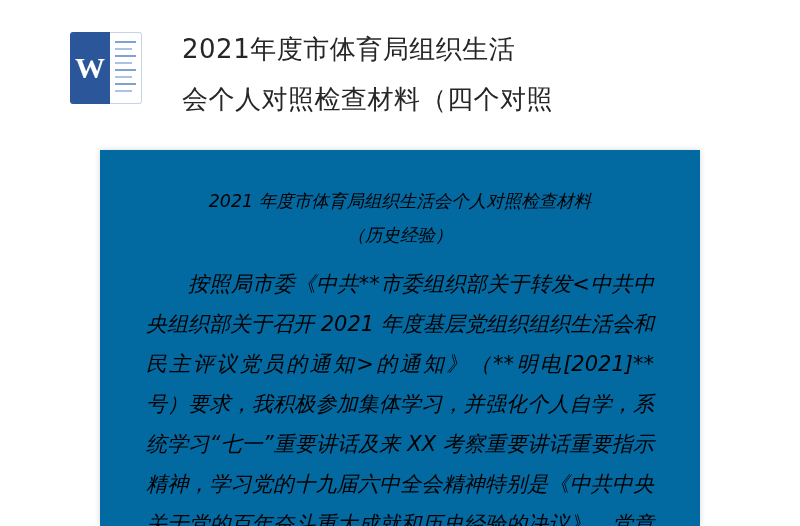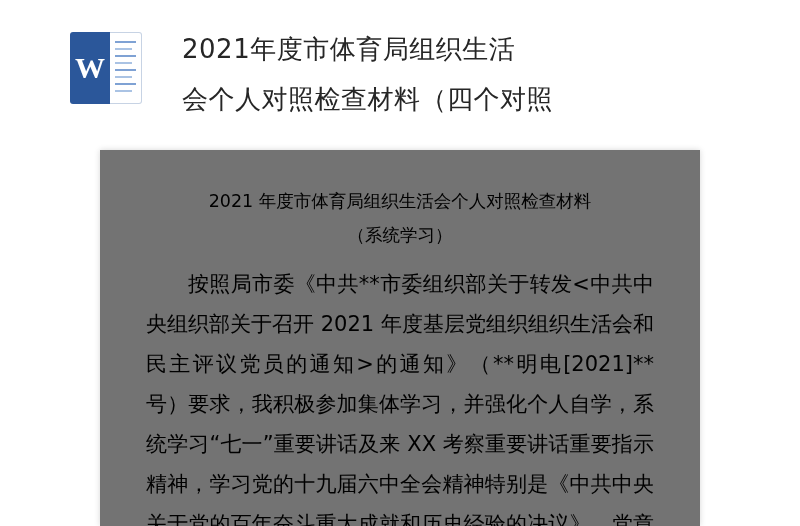--- a/index.html
+++ b/index.html
@@ -91,25 +91,26 @@
     white-space: pre;
   }
 
   
   .sheet {
     position: absolute;
     left: 100px;
     top: 150px;
     width: 600px;
     height: 376px;
-    background: #737373;
+    background: #0369a1;
     box-shadow: 0 0 6px rgba(0,0,0,0.16);
     box-sizing: border-box;
     padding: 34px 46px 0 46px;
     overflow: hidden;
+    font-style: italic;
   }
   .doc-title {
     font-size: 17.5px;
     line-height: 34px;
     text-align: center;
     color: #000000;
     font-family: "DejaVu Sans", sans-serif;
     font-weight: normal;
   }
   .doc-title .l2 {
@@ -145,18 +146,18 @@
           <i></i>
       </div>
     </div>
     <div class="header-title"><span>2021年度市体育局组织生活</span>
 <span>会个人对照检查材料（四个对照</span></div>
   </div>
 
   <div class="sheet">
     <div class="doc-title">
       <span>2021 年度市体育局组织生活会个人对照检查材料</span>
-      <span class="l2">（系统学习）</span>
+      <span class="l2">（历史经验）</span>
     </div>
     <div class="doc-body">按照局市委《中共**市委组织部关于转发&lt;中共中央组织部关于召开 2021 年度基层党组织组织生活会和民主评议党员的通知&gt;的通知》（**明电[2021]** 号）要求，我积极参加集体学习，并强化个人自学，系统学习“七一”重要讲话及来 XX 考察重要讲话重要指示精神，学习党的十九届六中全会精神特别是《中共中央关于党的百年奋斗重大成就和历史经验的决议》、党章和《中国共产党组织工作条例》《中国共产党党支部工作条例（试行）》等文件法规，深刻把握和领会党的百年奋斗的重大成就、历史意义、历史经验，深化对新时代党的创新理论的理解和掌握。通过学习，提高了政治站位，打牢了本次专题组织</div>
   </div>
 
 </div>
 
 </body></html>

